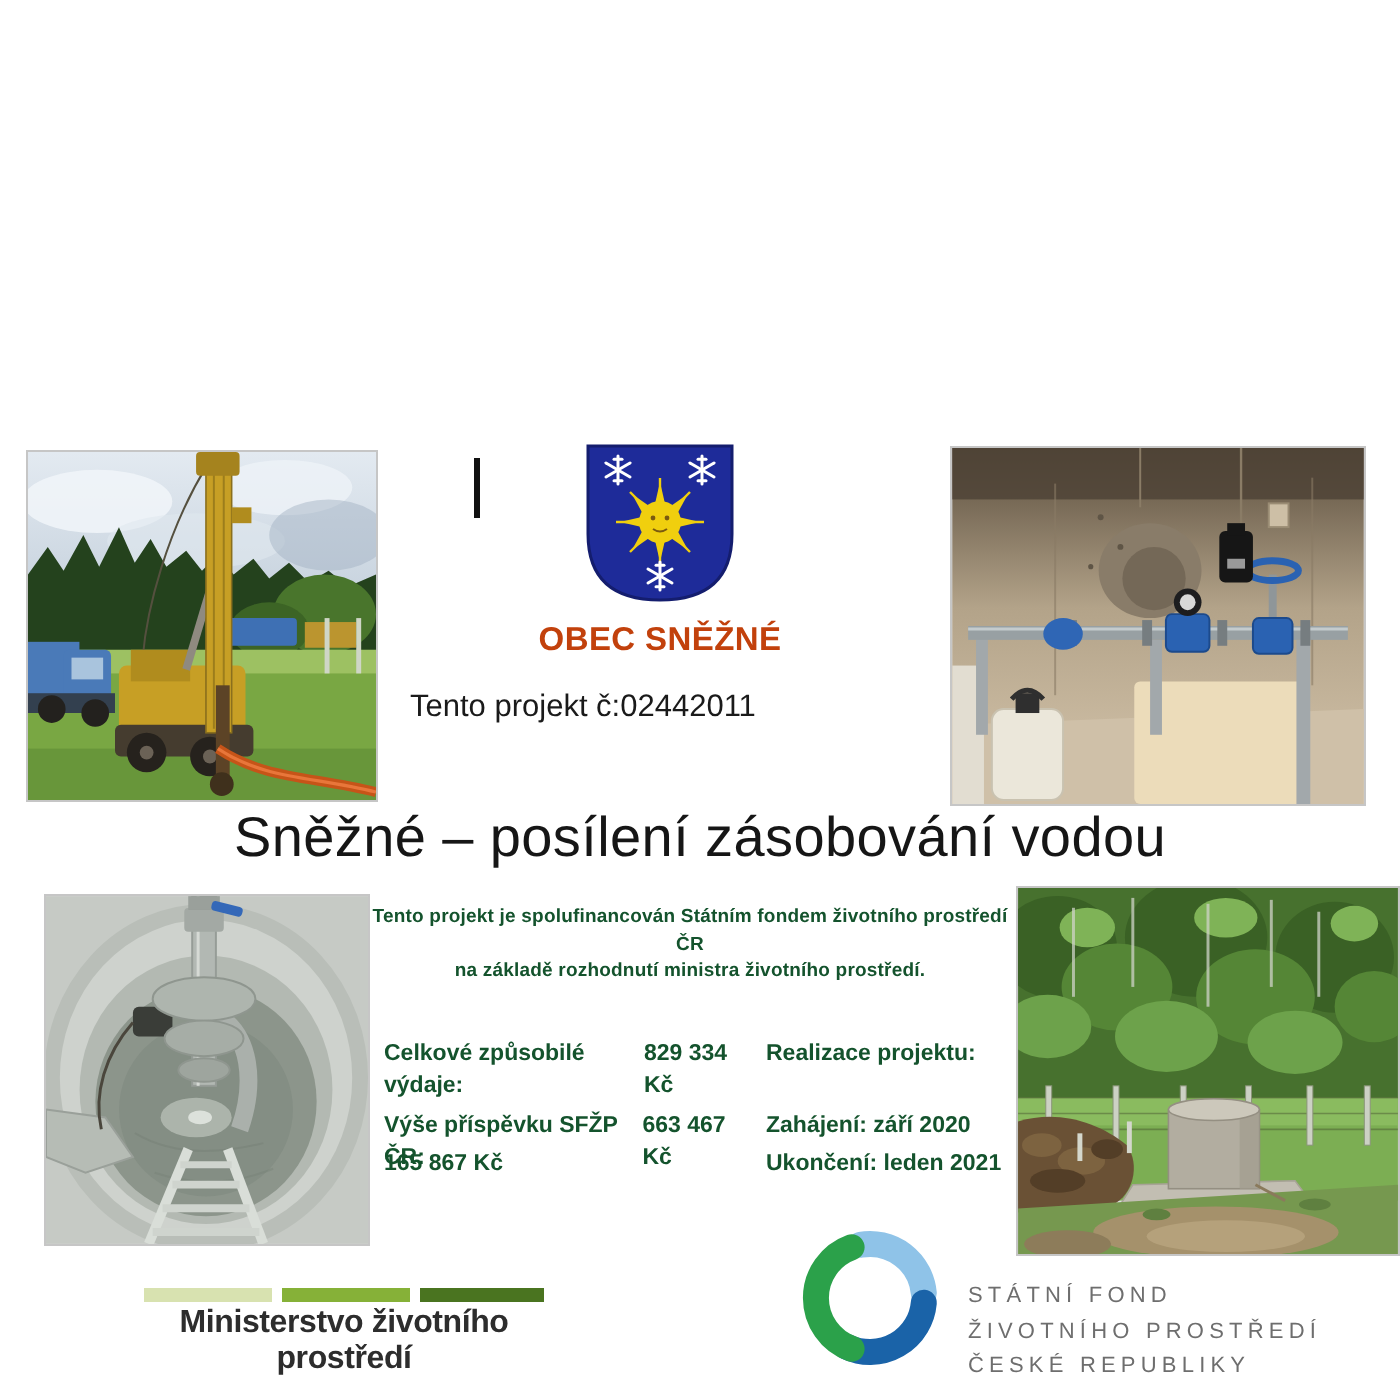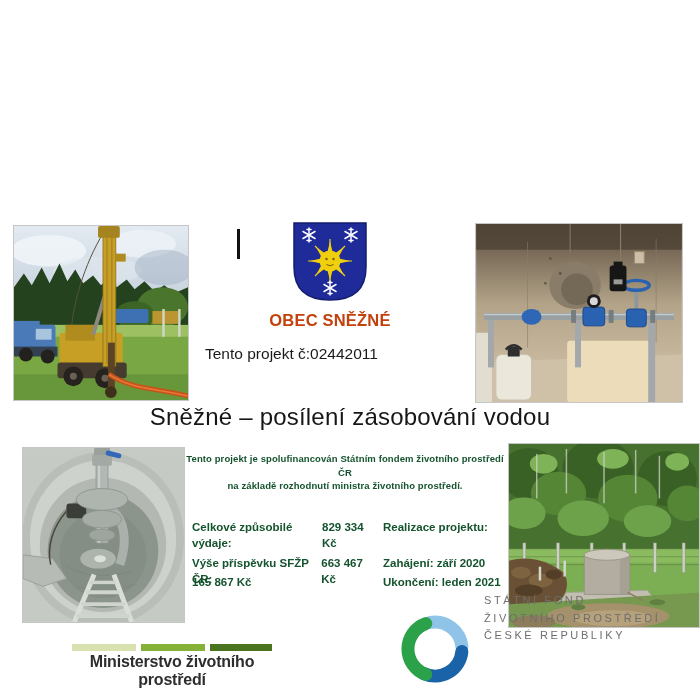--- a/index.html
+++ b/index.html
@@ -16,41 +16,41 @@
   
   #cursor-bar{left:237px;top:229px;width:3px;height:30px;background:#111;}
   #coat-of-arms{left:292px;top:221px;width:76px;height:81px;}
   #obec-label{left:230px;top:311px;width:200px;text-align:center;
     font-size:16.5px;font-weight:700;letter-spacing:.2px;color:#c2410c;}
   #project-line{left:205px;top:345px;width:250px;text-align:left;
     font-size:15.5px;color:#1a1a1a;}
 
   
   #main-title{left:0;top:403px;width:700px;text-align:center;
-    font-size:24px;font-weight:400;color:#161616;letter-spacing:.2px;}
+    font-size:28px;font-weight:400;color:#161616;letter-spacing:.2px;}
 
   
   #funding{left:185px;top:452px;width:320px;height:145px;font-weight:700;color:#14532d;}
   #funding .small-line{position:absolute;left:0;width:320px;text-align:center;
     font-size:9.5px;line-height:14px;letter-spacing:.1px;}
   .f-row{position:absolute;left:0;width:320px;font-size:11.5px;line-height:16px;}
   .f-left{position:absolute;left:7px;width:184px;display:flex;justify-content:space-between;}
   .f-right{position:absolute;left:198px;}
 
   
   .mzp-bar{position:absolute;top:644px;height:7px;}
   #mzp-bar-1{left:72px;width:64px;background:#d8e2b0;}
   #mzp-bar-2{left:141px;width:64px;background:#86b138;}
   #mzp-bar-3{left:210px;width:62px;background:#4a7420;}
   #mzp-label{left:72px;top:653px;width:200px;text-align:center;
     font-size:16px;font-weight:700;letter-spacing:-.2px;color:#2d2d2d;}
 
   
   #sfzp-mark{left:398px;top:612px;width:74px;height:74px;}
-  #sfzp-text{left:484px;top:592px;width:210px;
+  #sfzp-text{left:484px;top:640px;width:210px;
     font-size:11px;line-height:17.5px;letter-spacing:2.6px;color:#6e6e6e;}
 </style>
 </head>
 <body>
 
 <div class="photo" style="left:13px;top:225px;width:176px;height:176px;" role="img" aria-label="Drilling rig working at forest edge">
   <svg width="174" height="174" viewBox="0 0 176 176">
     <defs>
       <linearGradient id="sky1" x1="0" y1="0" x2="0" y2="1">
         <stop offset="0" stop-color="#e3eaf1"></stop>

